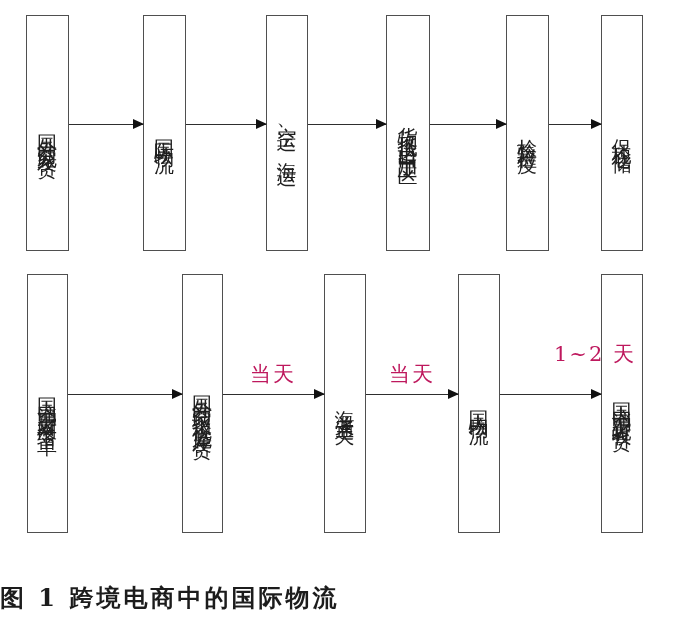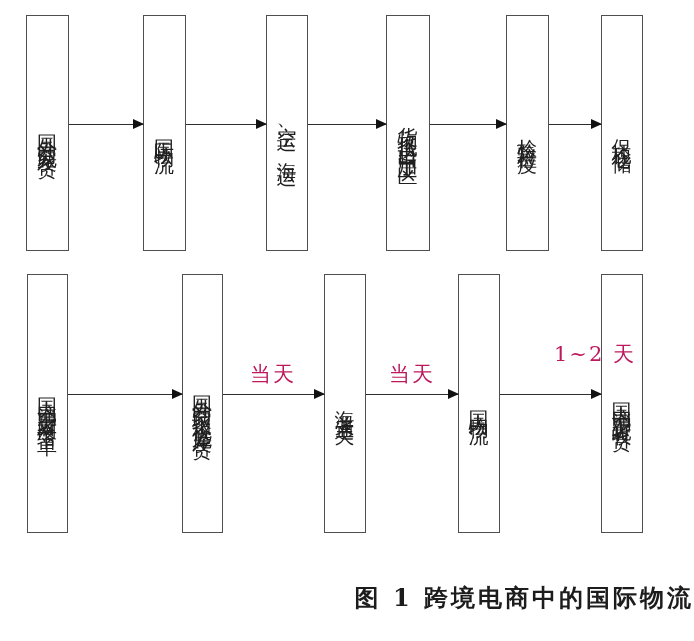--- a/index.html
+++ b/index.html
@@ -55,21 +55,21 @@
     font-size: 21px;
     color: #be185d;
     letter-spacing: 2px;
     white-space: nowrap;
   }
   .caption {
     position: absolute;
     left: 0;
     right: 0;
     top: 582px;
-    text-align: right;
+    text-align: left;
     font-size: 24px;
     font-weight: bold;
     color: #1c1c1c;
     letter-spacing: 3px;
     white-space: nowrap;
   }
 </style>
 </head>
 <body>
 

